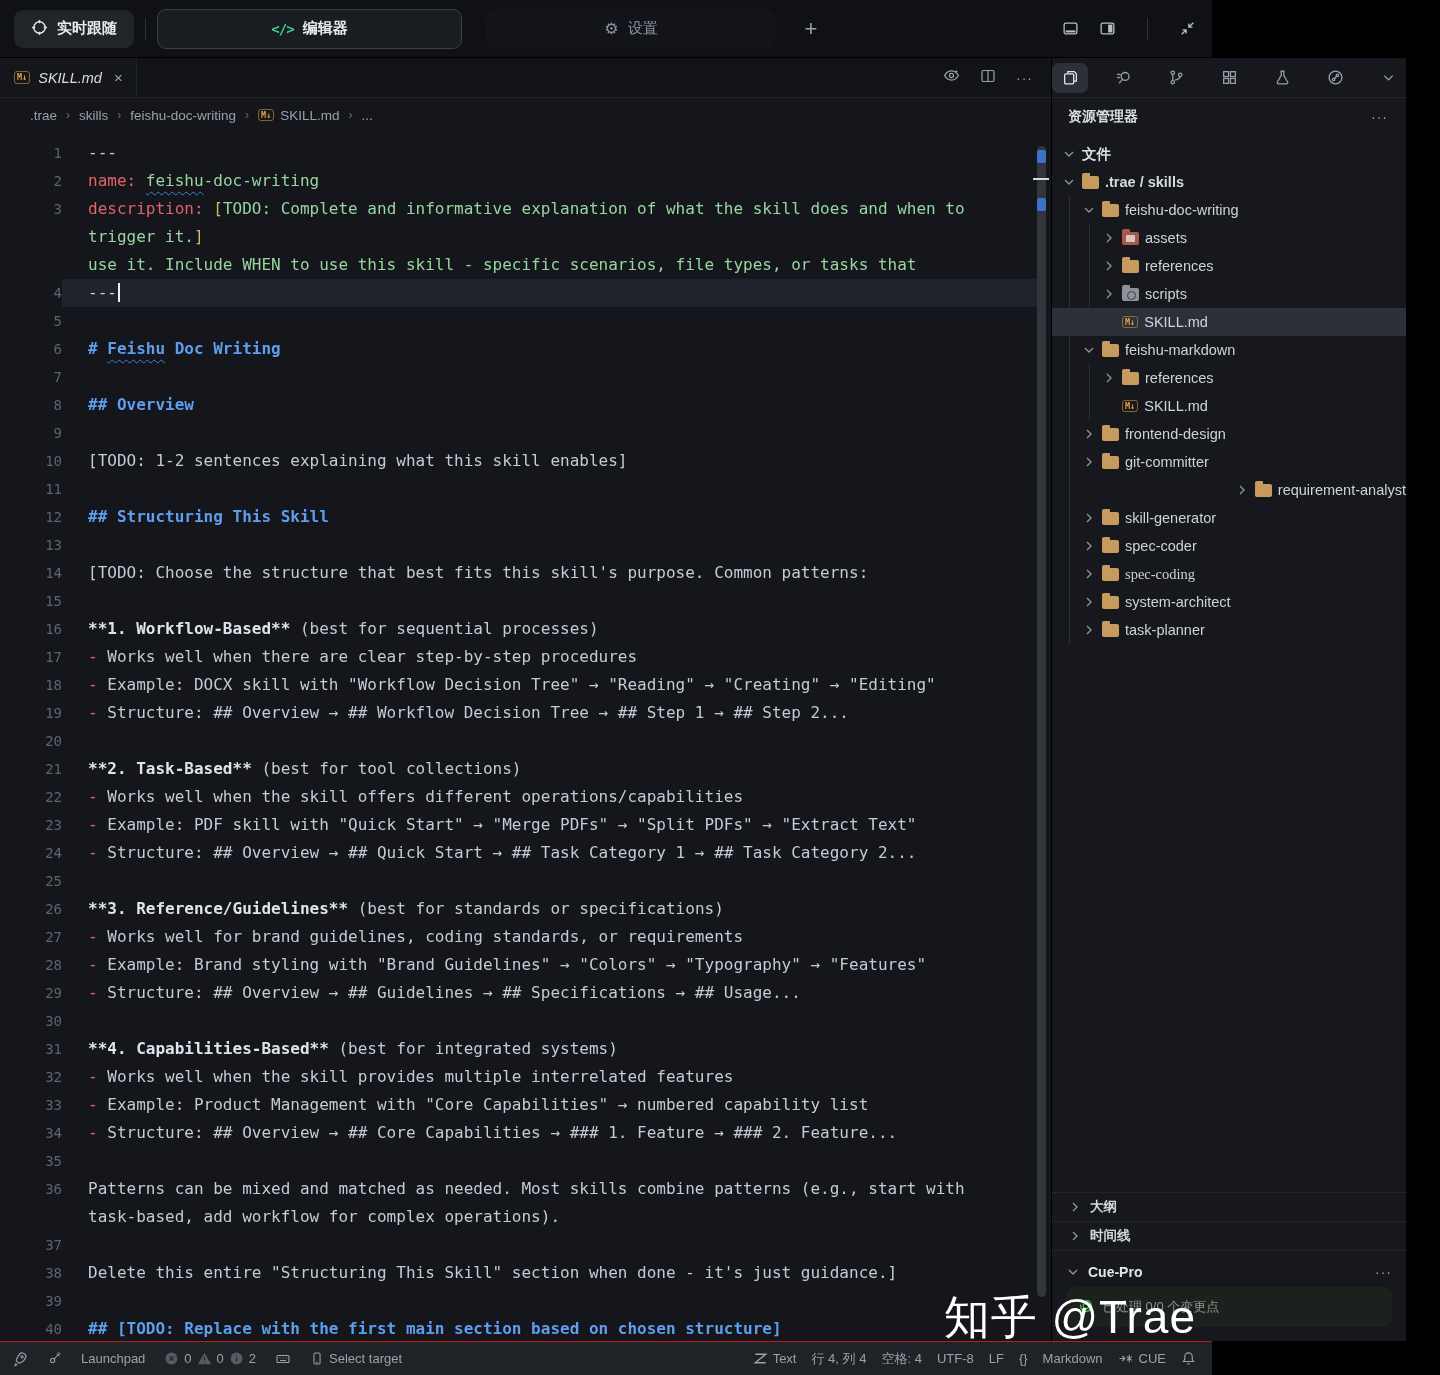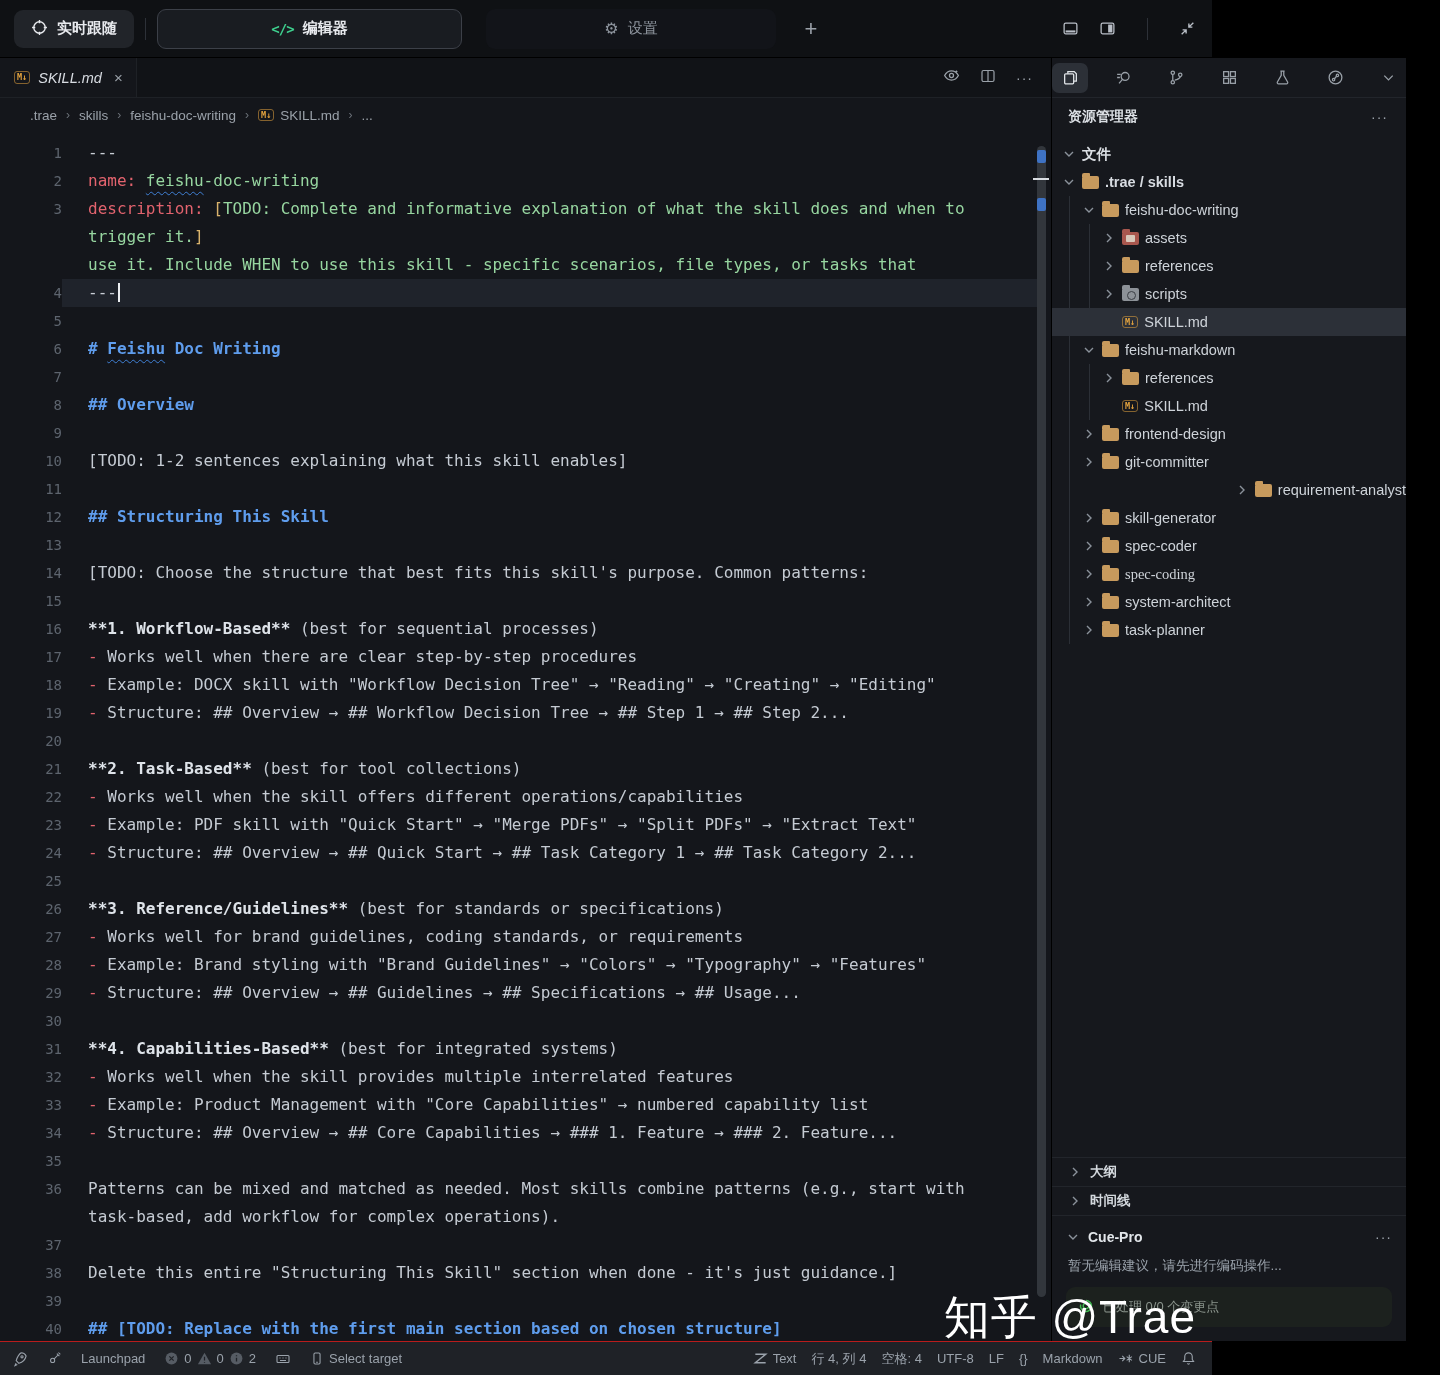--- a/index.html
+++ b/index.html
@@ -610,21 +610,20 @@
         <div class="cuepro">
           <div class="cuepro-head">
             <span class="tw">
               <svg width="10" height="10" viewBox="0 0 10 10" style="transform:rotate(90deg)">
                   <path d="M3 1l4 4-4 4" fill="none" stroke="currentColor" stroke-width="1.4"></path>
                 </svg>
             </span>
             <span>Cue-Pro</span>
             <span class="dots">···</span>
           </div>
-          <div class="cuepro-empty">暂无编辑建议，请先进行编码操作...</div>
           <div class="processed">
             <span>
               <svg width="16" height="16" viewBox="0 0 16 16" fill="none" stroke="#3fb950" stroke-width="1.5">
                 <path d="M8 2.5a5.5 5.5 0 1 1-5.3 4M8 5.2a2.8 2.8 0 1 0 2.7 2.1"></path>
               </svg>
             </span>
             <span>已处理 0/0 个变更点</span>
           </div>
         </div>
       </div>

